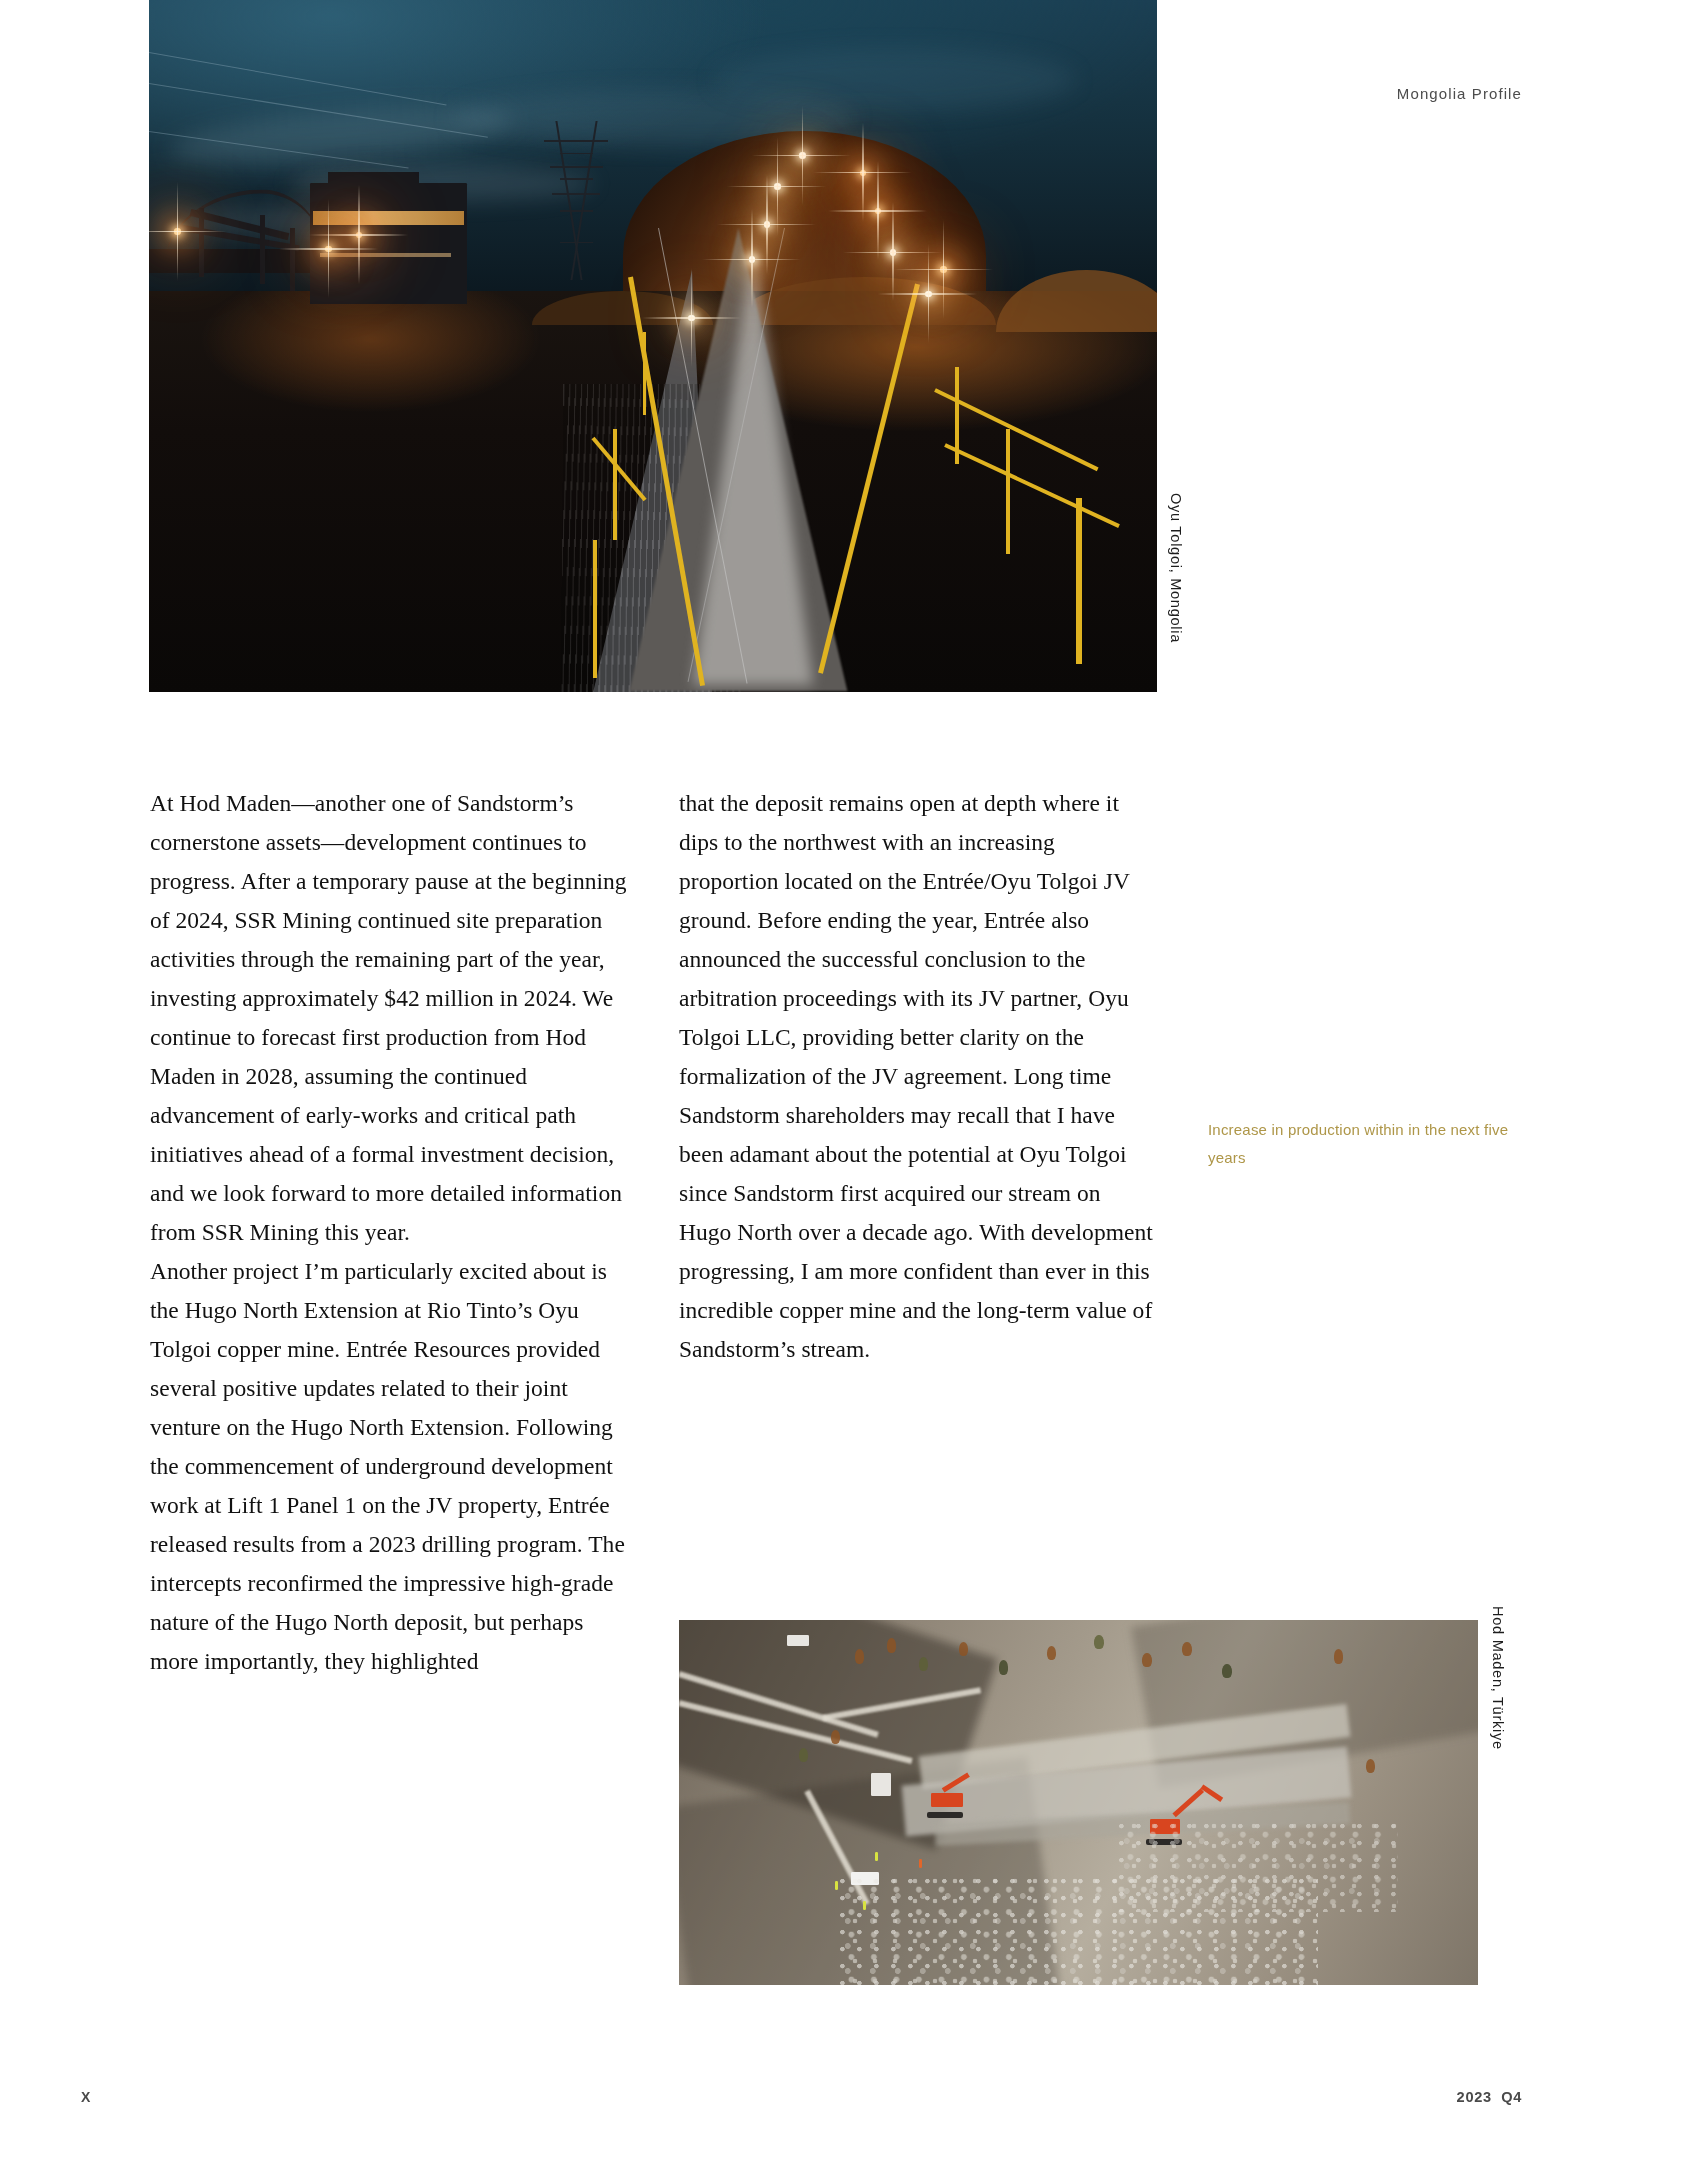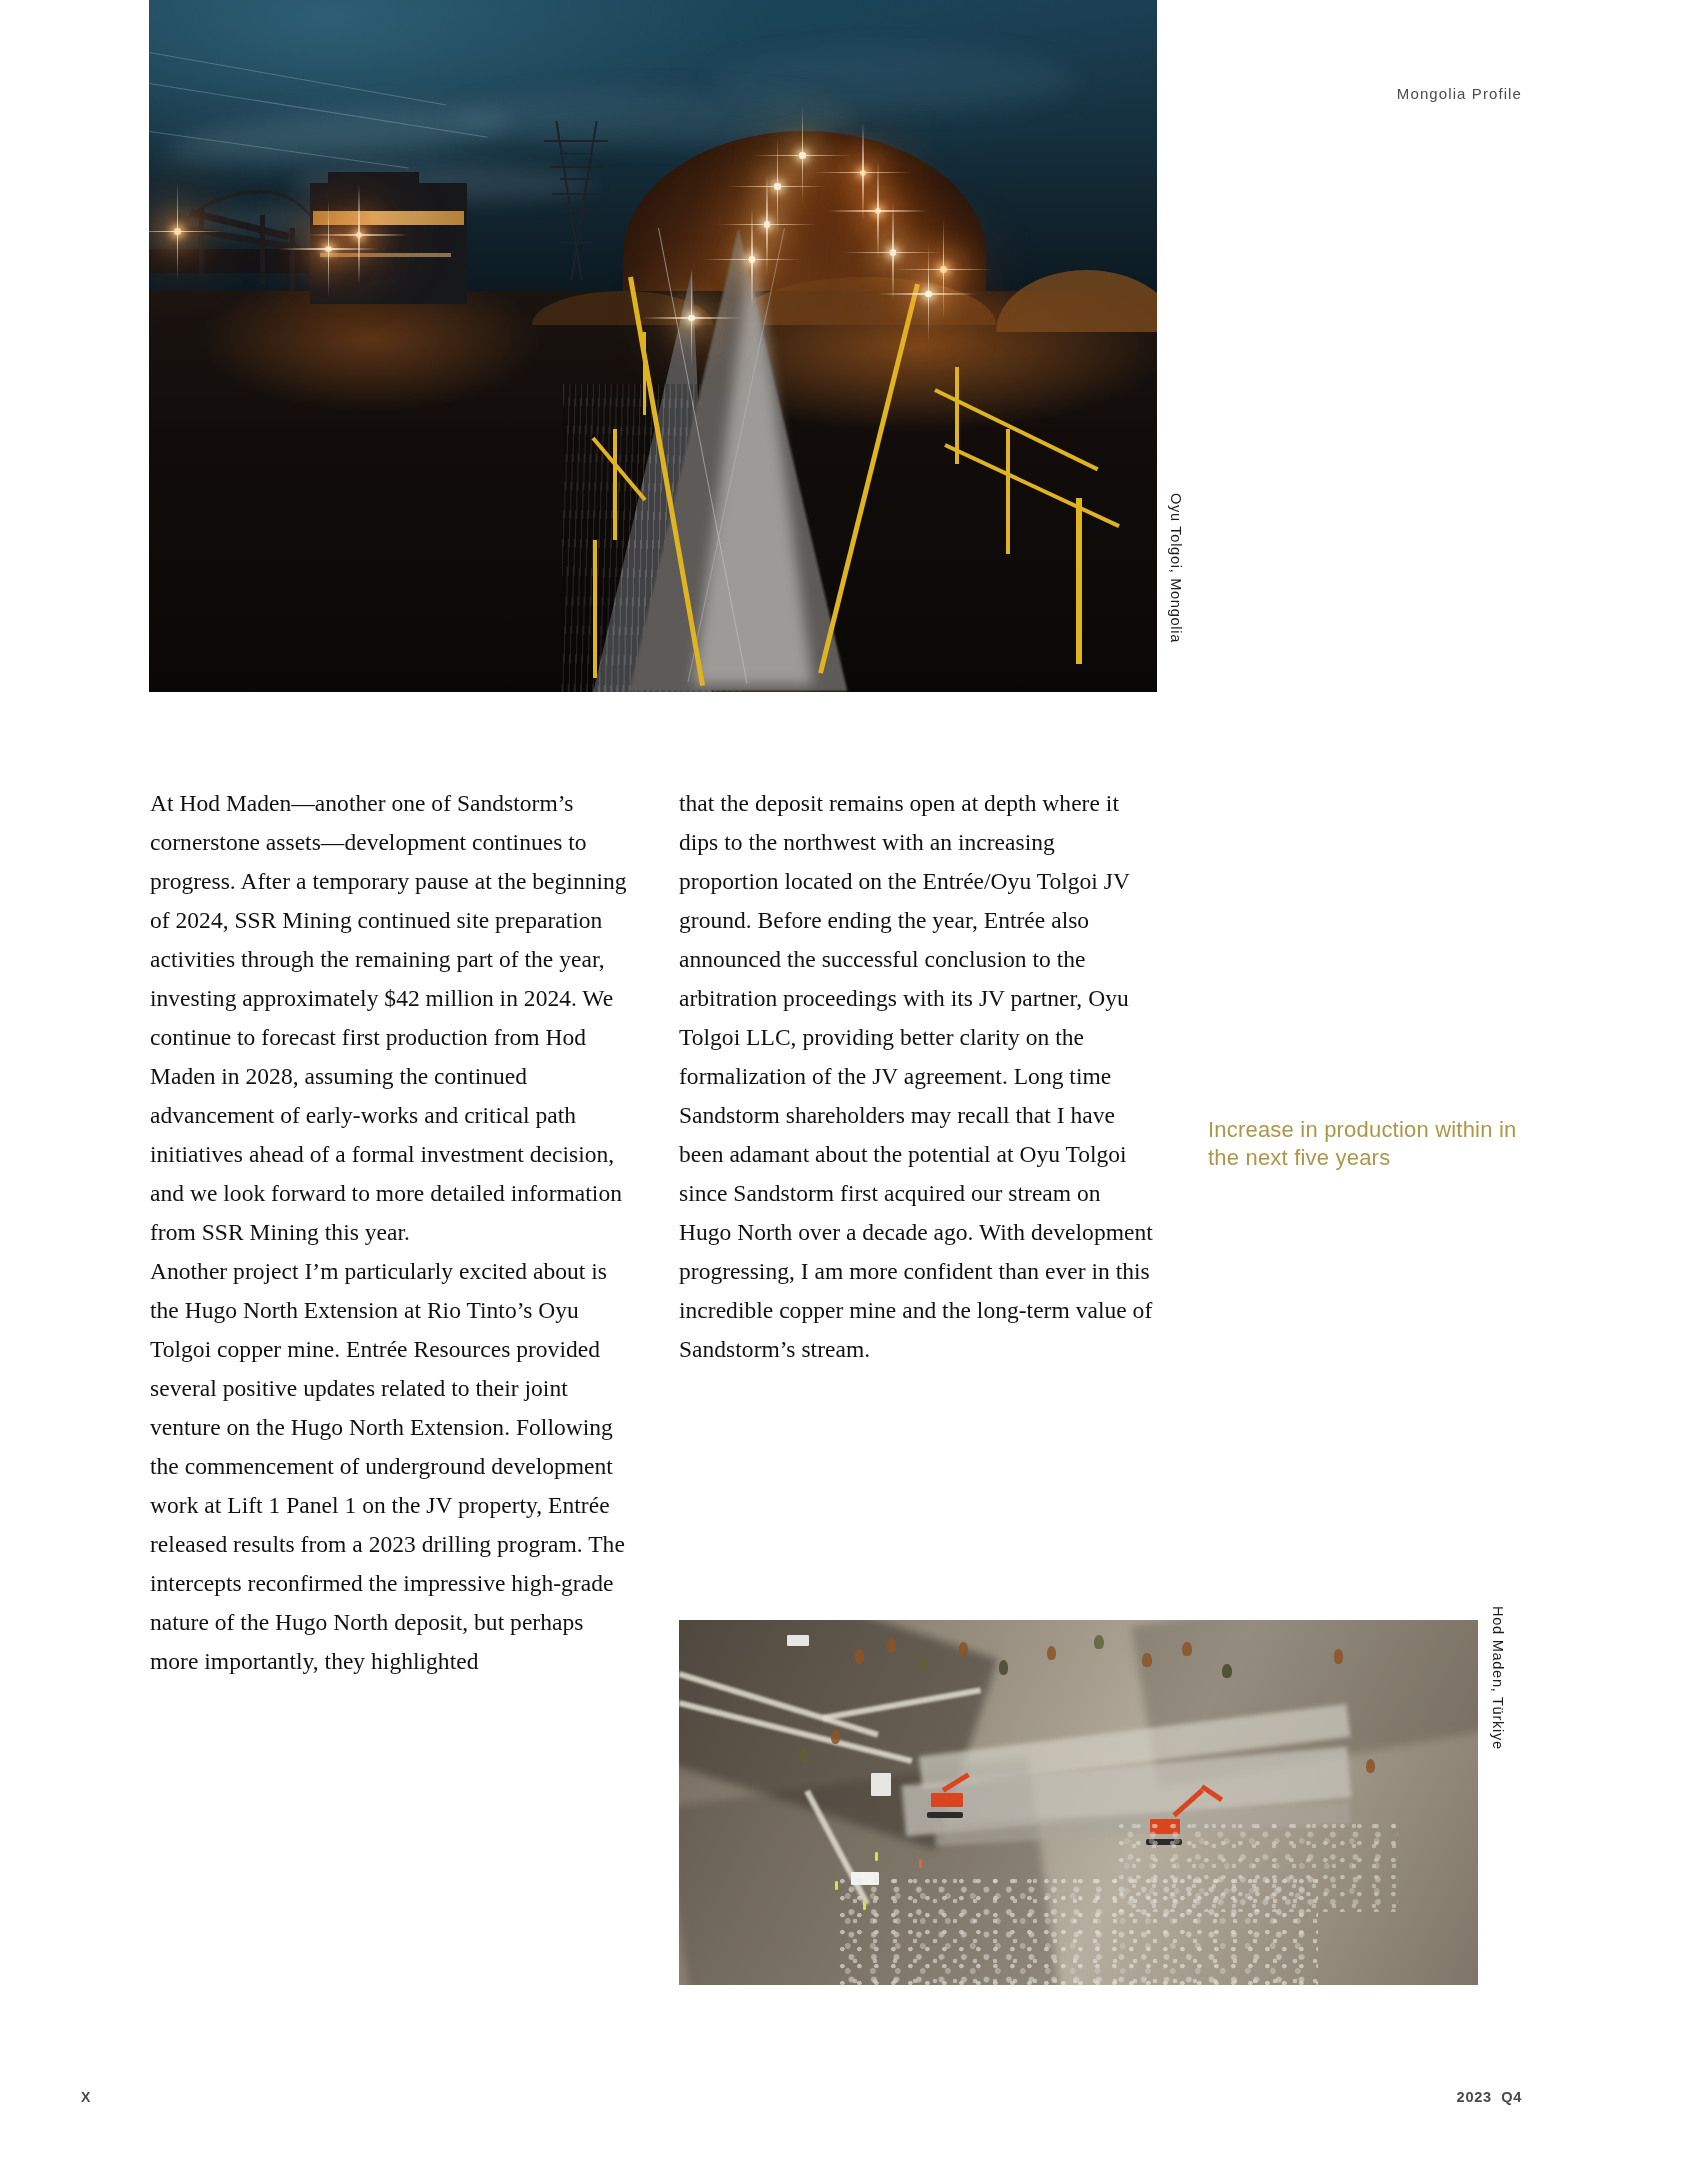--- a/index.html
+++ b/index.html
@@ -318,21 +318,21 @@
   .stat-value {
     font-family: "Liberation Serif", serif;
     font-size: 65px;
     line-height: 1;
     color: #ae9648;
     letter-spacing: -0.3px;
   }
   .stat-label {
     margin-top: 28px;
     font-family: "Liberation Sans", sans-serif;
-    font-size: 22px;
+    font-size: 15px;
     line-height: 28.4px;
     color: #ae9648;
     letter-spacing: 0.2px;
     max-width: 311px;
   }
 
   
   .photo2-figure {
     position: absolute;
     left: 679px;

